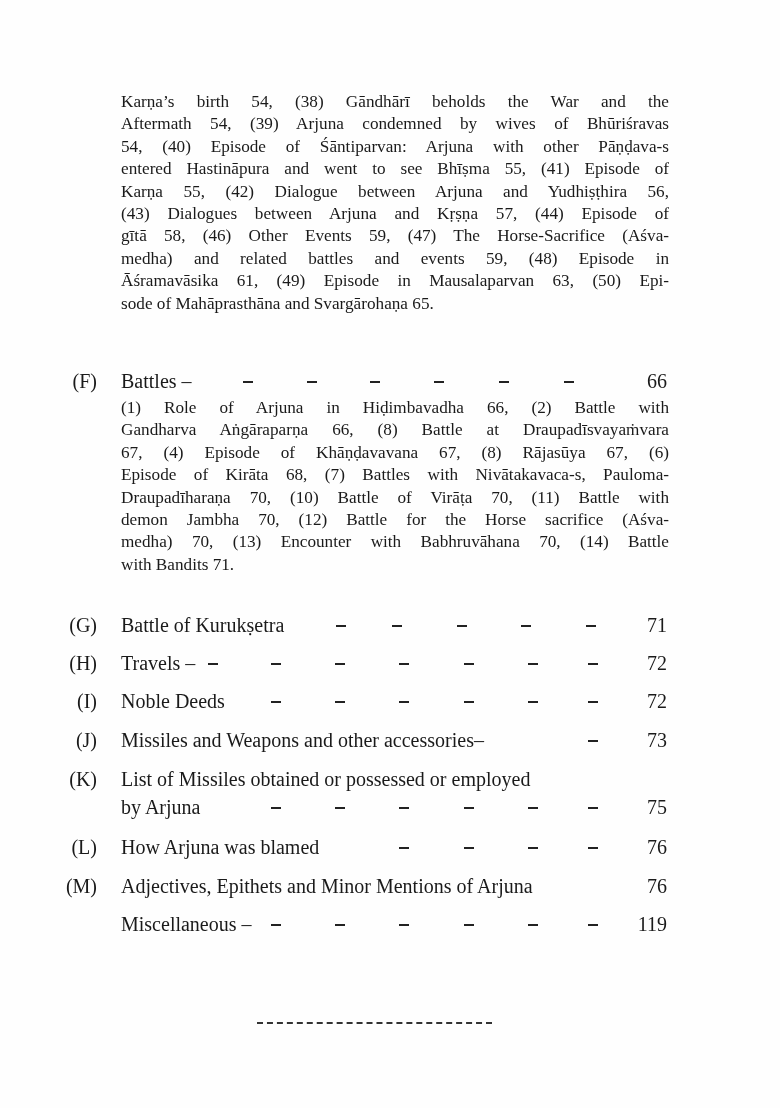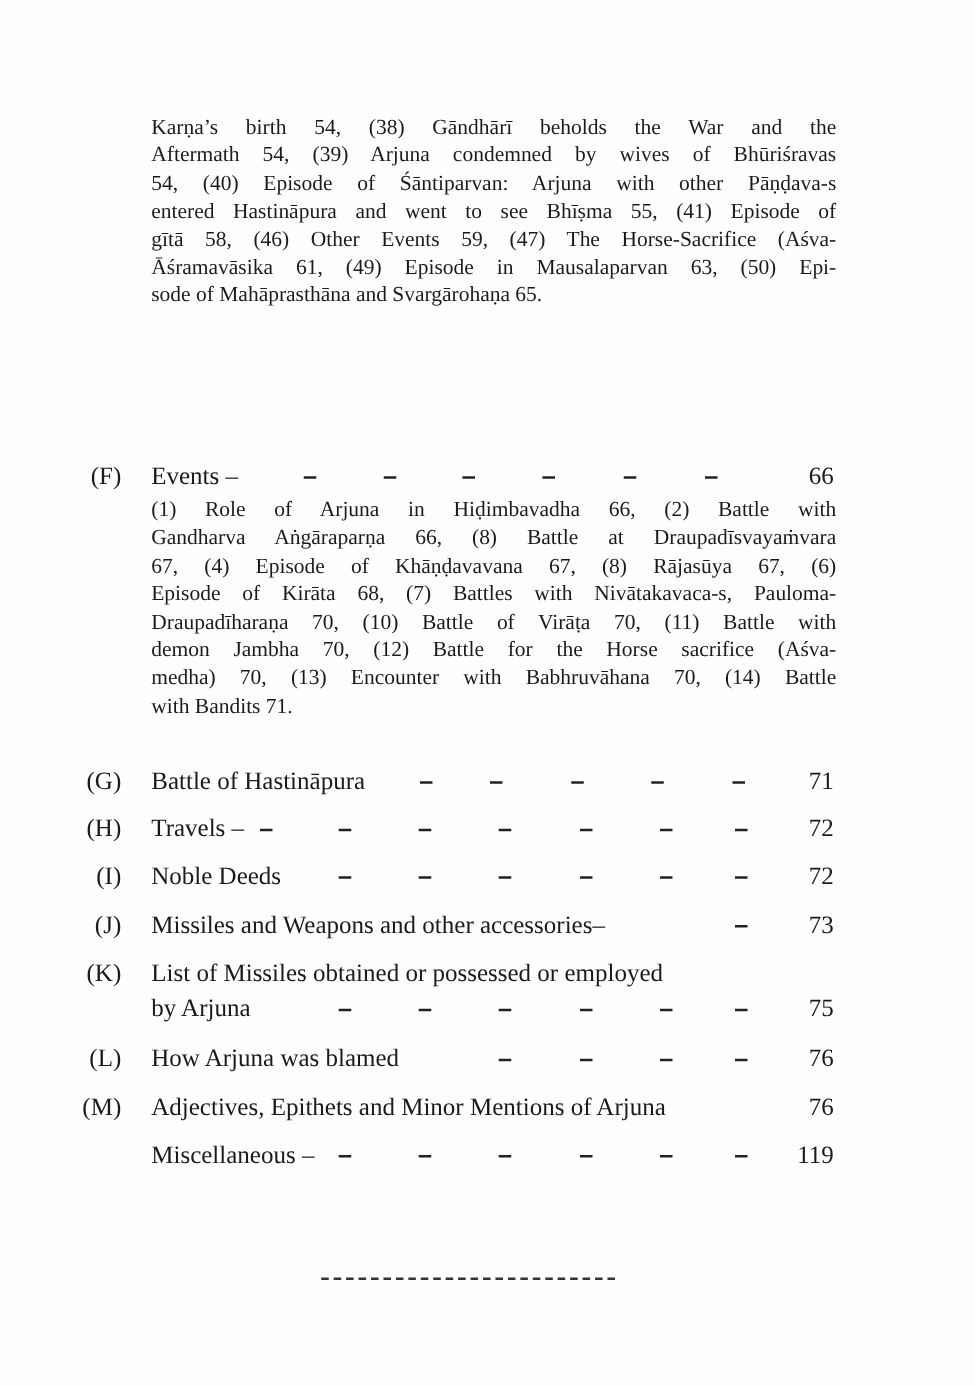--- a/index.html
+++ b/index.html
@@ -27,28 +27,31 @@
 </head>
 <body>
 
 <div class="page">
 
   <div class="para" style="top:91px;font-family:Liberation Serif, serif;">
     <span class="ln">Karṇa’s birth 54, (38) Gāndhārī beholds the War and the</span>
     <span class="ln">Aftermath 54, (39) Arjuna condemned by wives of Bhūriśravas</span>
     <span class="ln">54, (40) Episode of Śāntiparvan: Arjuna with other Pāṇḍava-s</span>
     <span class="ln">entered Hastināpura and went to see Bhīṣma 55, (41) Episode of</span>
+    <span class="ln">Karṇa 55, (42) Dialogue between Arjuna and Yudhiṣṭhira 56,</span>
+    <span class="ln">(43) Dialogues between Arjuna and Kṛṣṇa 57, (44) Episode of</span>
     <span class="ln">gītā 58, (46) Other Events 59, (47) The Horse-Sacrifice (Aśva-</span>
+    <span class="ln">medha) and related battles and events 59, (48) Episode in</span>
     <span class="ln">Āśramavāsika 61, (49) Episode in Mausalaparvan 63, (50) Epi-</span>
     <span class="ln last">sode of Mahāprasthāna and Svargārohaṇa 65.</span>
   </div>
 
   <div class="entry" style="top:368px;">
     <span class="label">(F)</span>
-    <span class="title">Events –</span>
+    <span class="title">Battles –</span>
     <div class="dashes">
       <i class="dash" style="left:122px"></i>
         <i class="dash" style="left:186px"></i>
         <i class="dash" style="left:249px"></i>
         <i class="dash" style="left:313px"></i>
         <i class="dash" style="left:378px"></i>
         <i class="dash" style="left:443px"></i>
     </div>
     <span class="page-no">66</span>
   </div>
@@ -58,21 +61,21 @@
     <span class="ln">67, (4) Episode of Khāṇḍavavana 67, (8) Rājasūya 67, (6)</span>
     <span class="ln">Episode of Kirāta 68, (7) Battles with Nivātakavaca-s, Pauloma-</span>
     <span class="ln">Draupadīharaṇa 70, (10) Battle of Virāṭa 70, (11) Battle with</span>
     <span class="ln">demon Jambha 70, (12) Battle for the Horse sacrifice (Aśva-</span>
     <span class="ln">medha) 70, (13) Encounter with Babhruvāhana 70, (14) Battle</span>
     <span class="ln last">with Bandits 71.</span>
   </div>
 
   <div class="entry" style="top:612px;">
     <span class="label">(G)</span>
-    <span class="title">Battle of Hastināpura</span>
+    <span class="title">Battle of Kurukṣetra</span>
     <div class="dashes">
       <i class="dash" style="left:215px"></i>
         <i class="dash" style="left:271px"></i>
         <i class="dash" style="left:336px"></i>
         <i class="dash" style="left:400px"></i>
         <i class="dash" style="left:465px"></i>
     </div>
     <span class="page-no">71</span>
   </div>
 

